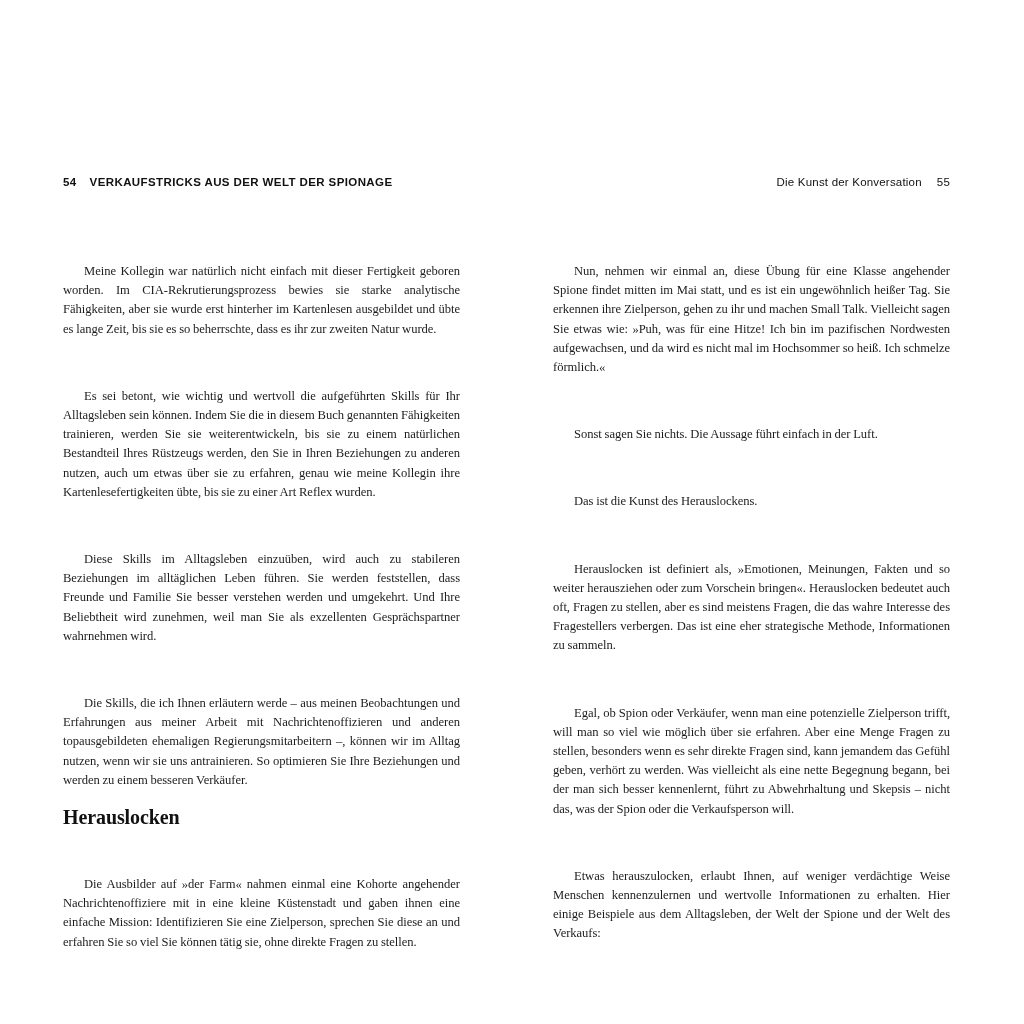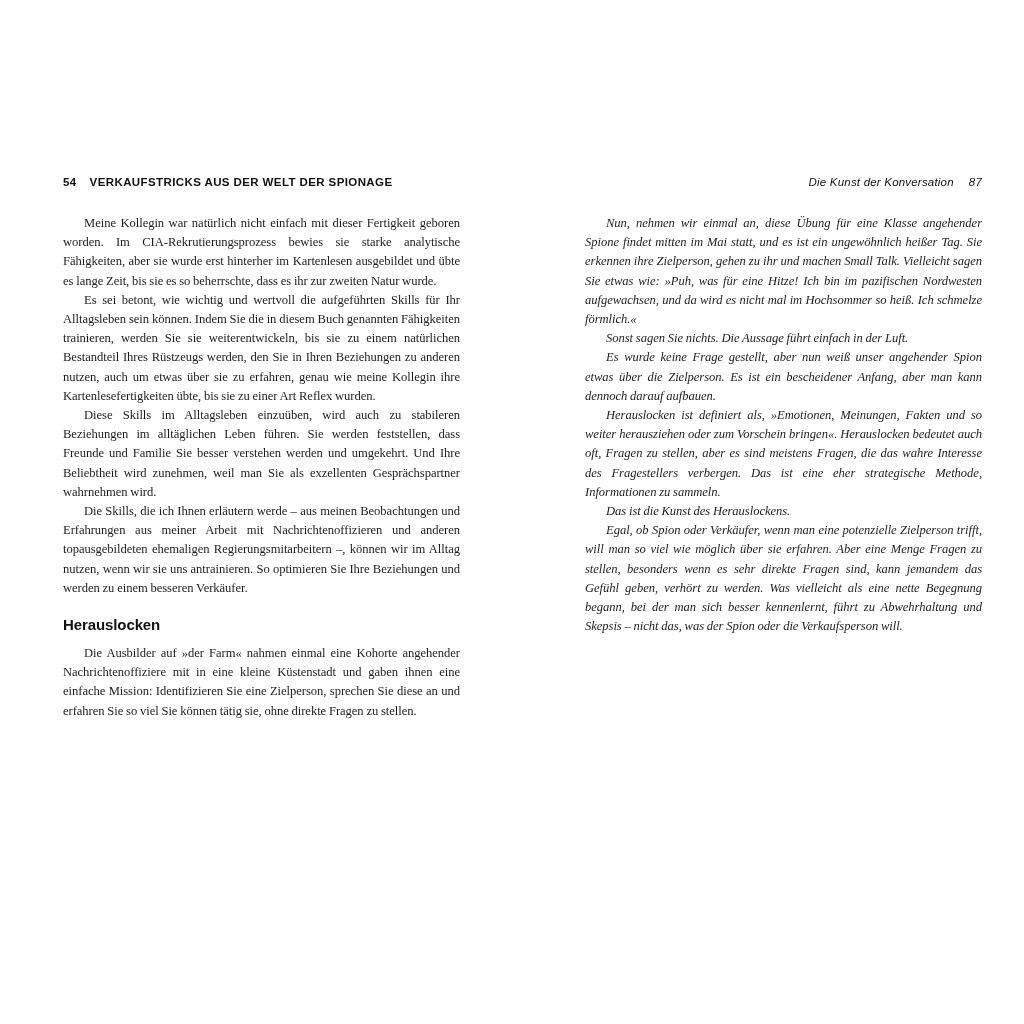--- a/index.html
+++ b/index.html
@@ -13,21 +13,21 @@
     background: #ffffff;
     overflow: hidden;
   }
   .page {
     position: absolute;
     top: 0;
     width: 397px;
     height: 1024px;
   }
   .page.left  { left: 63px; }
-  .page.right { left: 585px; font-style: italic; }
+  .page.right { left: 553px; }
 
   .running-head {
     position: absolute;
     top: 176px;
     left: 0;
     right: 0;
     font-family: "Liberation Sans", sans-serif;
     font-size: 11.5px;
     line-height: 13px;
     color: #111111;
@@ -61,25 +61,26 @@
     hyphens: auto;
     -webkit-hyphens: auto;
   }
   .page-body p {
     margin: 0;
     word-spacing: -0.3px;
     letter-spacing: -0.05px;
   }
   .page-body p.indent {
     text-indent: 21px;
+    margin-top: 48px;
   }
   .section-heading {
-    font-family: Liberation Sans, sans-serif;
+    font-family: Liberation Serif, serif;
     font-weight: 700;
-    font-size: 15px;
+    font-size: 20px;
     line-height: 20px;
     letter-spacing: -0.1px;
     color: #111111;
     text-align: left;
     margin: 17px 0 9px 0;
   }
 </style>
 </head>
 <body>
 
@@ -94,23 +95,23 @@
     <p class="indent">Diese Skills im Alltagsleben einzuüben, wird auch zu stabileren Beziehungen im alltäglichen Leben führen. Sie werden feststellen, dass Freunde und Familie Sie besser verstehen werden und umgekehrt. Und Ihre Beliebtheit wird zunehmen, weil man Sie als exzellenten Gesprächspartner wahrnehmen wird.</p>
     <p class="indent">Die Skills, die ich Ihnen erläutern werde – aus meinen Beobachtungen und Erfahrungen aus meiner Arbeit mit Nachrichtenoffizieren und anderen topausgebildeten ehemaligen Regierungsmitarbeitern –, können wir im Alltag nutzen, wenn wir sie uns antrainieren. So optimieren Sie Ihre Beziehungen und werden zu einem besseren Verkäufer.</p>
     <h2 class="section-heading">Herauslocken</h2>
     <p class="indent">Die Ausbilder auf »der Farm« nahmen einmal eine Kohorte angehender Nachrichtenoffiziere mit in eine kleine Küstenstadt und gaben ihnen eine einfache Mission: Identifizieren Sie eine Zielperson, sprechen Sie diese an und erfahren Sie so viel Sie können tätig sie, ohne direkte Fragen zu stellen.</p>
   </div>
 </section>
 
 <section class="page right">
   <header class="running-head head-right">
     <span>Die Kunst der Konversation</span>
-    <span>87</span>
+    <span>55</span>
   </header>
   <div class="page-body" lang="de">
     <p class="indent">Nun, nehmen wir einmal an, diese Übung für eine Klasse angehender Spione findet mitten im Mai statt, und es ist ein ungewöhnlich heißer Tag. Sie erkennen ihre Zielperson, gehen zu ihr und machen Small Talk. Vielleicht sagen Sie etwas wie: »Puh, was für eine Hitze! Ich bin im pazifischen Nordwesten aufgewachsen, und da wird es nicht mal im Hochsommer so heiß. Ich schmelze förmlich.«</p>
     <p class="indent">Sonst sagen Sie nichts. Die Aussage führt einfach in der Luft.</p>
-    <p class="indent">Es wurde keine Frage gestellt, aber nun weiß unser angehender Spion etwas über die Zielperson. Es ist ein bescheidener Anfang, aber man kann dennoch darauf aufbauen.</p>
+    <p class="indent">Das ist die Kunst des Herauslockens.</p>
     <p class="indent">Herauslocken ist definiert als, »Emotionen, Meinungen, Fakten und so weiter herausziehen oder zum Vorschein bringen«. Herauslocken bedeutet auch oft, Fragen zu stellen, aber es sind meistens Fragen, die das wahre Interesse des Fragestellers verbergen. Das ist eine eher strategische Methode, Informationen zu sammeln.</p>
-    <p class="indent">Das ist die Kunst des Herauslockens.</p>
     <p class="indent">Egal, ob Spion oder Verkäufer, wenn man eine potenzielle Zielperson trifft, will man so viel wie möglich über sie erfahren. Aber eine Menge Fragen zu stellen, besonders wenn es sehr direkte Fragen sind, kann jemandem das Gefühl geben, verhört zu werden. Was vielleicht als eine nette Begegnung begann, bei der man sich besser kennenlernt, führt zu Abwehrhaltung und Skepsis – nicht das, was der Spion oder die Verkaufsperson will.</p>
+    <p class="indent">Etwas herauszulocken, erlaubt Ihnen, auf weniger verdächtige Weise Menschen kennenzulernen und wertvolle Informationen zu erhalten. Hier einige Beispiele aus dem Alltagsleben, der Welt der Spione und der Welt des Verkaufs:</p>
   </div>
 </section>
 
 </body></html>

